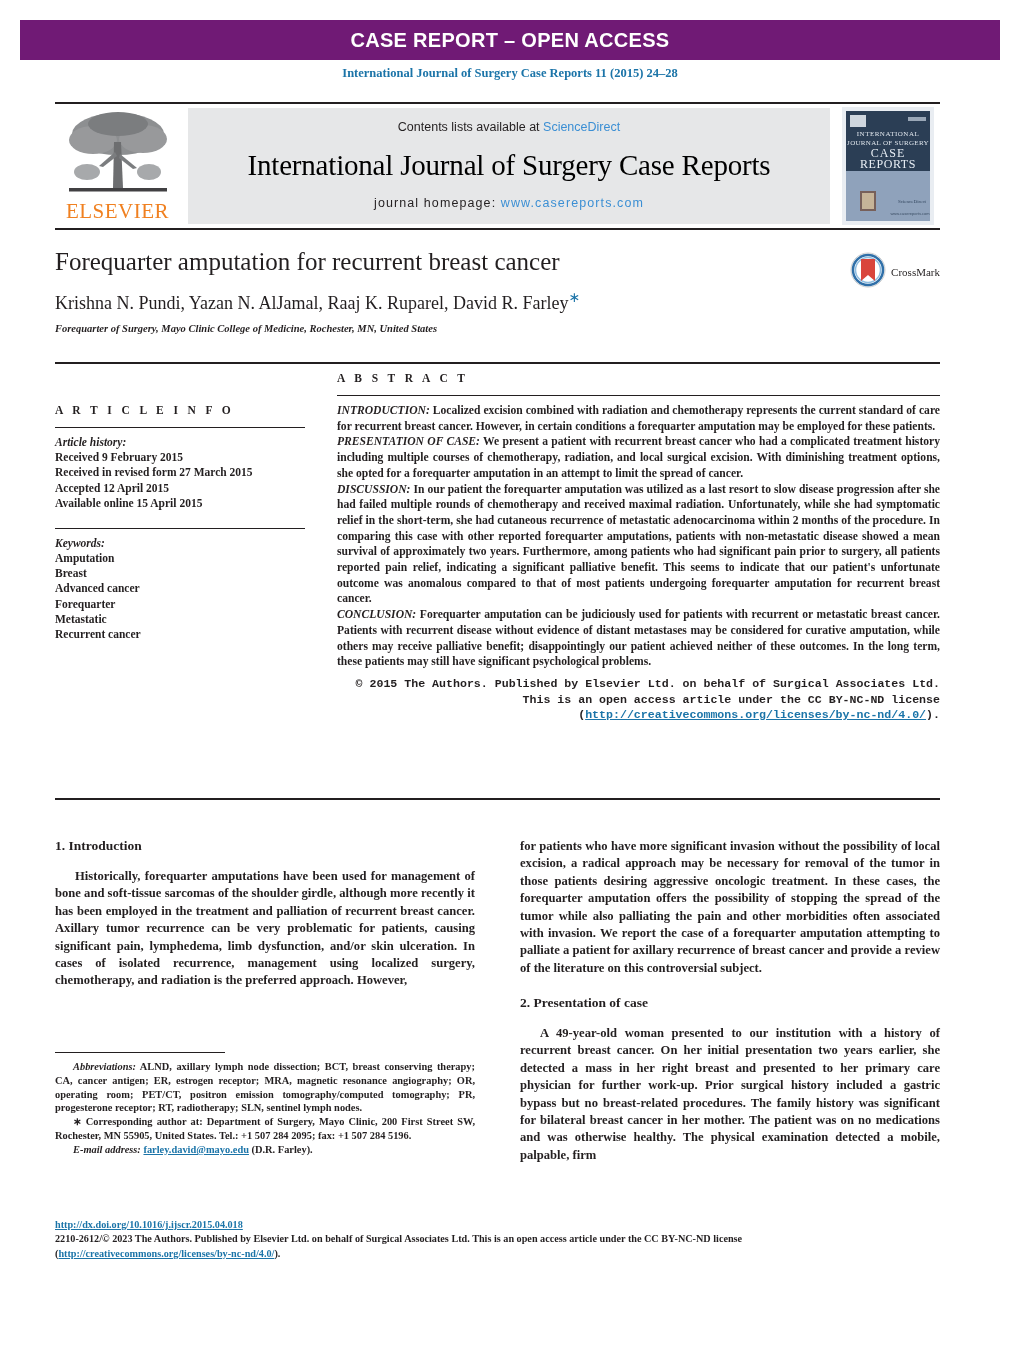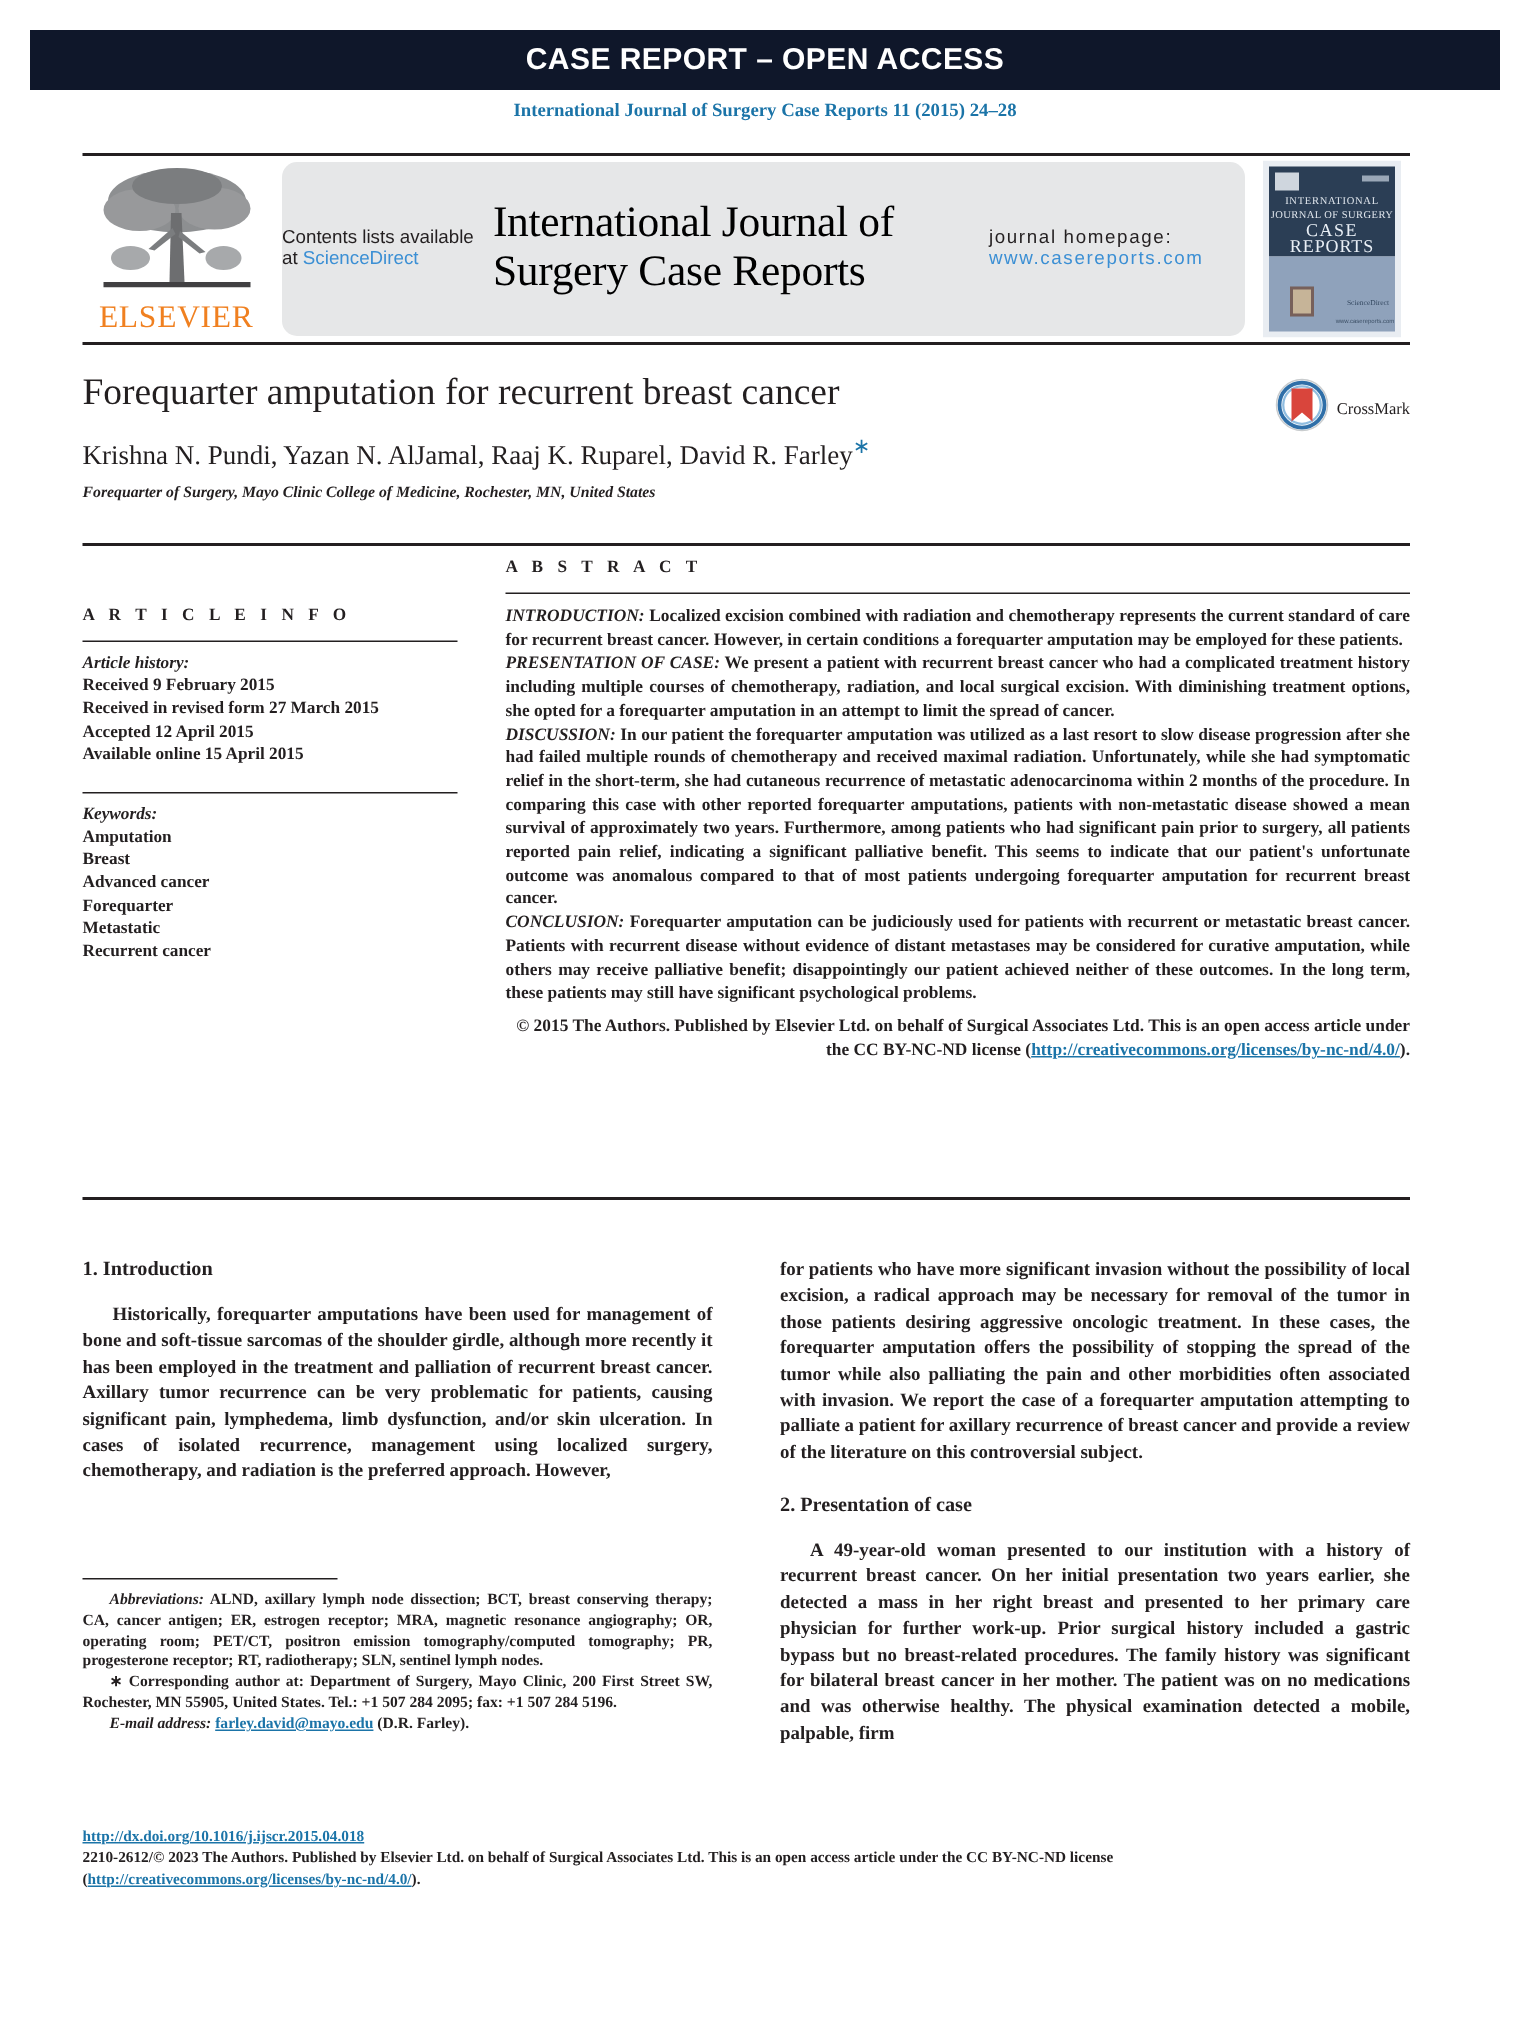--- a/index.html
+++ b/index.html
@@ -13,21 +13,21 @@
     color: #000;
     position: relative;
     overflow: hidden;
   }
 
   
   .oa-banner {
     position: absolute;
     left: 20px; top: 20px;
     width: 980px; height: 40px;
-    background: #0f172a;
+    background: #701a75;
     display: flex; align-items: center; justify-content: center;
   }
   .oa-banner-text {
     color: #ffffff;
     font-family: "Liberation Sans", sans-serif;
     font-weight: bold;
     font-size: 20px;
     letter-spacing: 0.3px;
   }
 
@@ -67,24 +67,23 @@
     color: #f08020;
     font-size: 21px;
     letter-spacing: 0.5px;
     line-height: 1;
     margin-top: 1px;
   }
   .masthead-center {
     flex: 1;
     background: #e6e7e8;
     margin: 0 6px 0 8px;
-    display: flex; flex-direction: row;
+    display: flex; flex-direction: column;
     align-items: center; justify-content: space-between;
     padding: 12px 0 14px 0;
-    border-radius: 10px;
   }
   .contents-line {
     font-family: "Liberation Sans", sans-serif;
     font-size: 12.5px;
     color: #231f20;
   }
   .contents-line a, .homepage-line a {
     color: #3b8fd4; text-decoration: none;
   }
   .journal-title {
@@ -173,21 +172,21 @@
     font-size: 11.6px;
     line-height: 1.355;
     color: #231f20;
     text-align: justify;
   }
   .abstract-body p { margin: 0; }
   .ab-label { font-style: italic; }
   .copyright {
     margin-top: 6px;
     text-align: right;
-    font-family: Liberation Serif, serif;
+    font-family: Liberation Mono, monospace;
     font-weight: bold;
     font-size: 11.6px;
     line-height: 1.355;
     color: #231f20;
   }
   .copyright .lnk { color: #1b74a8; }
 
   
   .body-cols {
     position: absolute;

